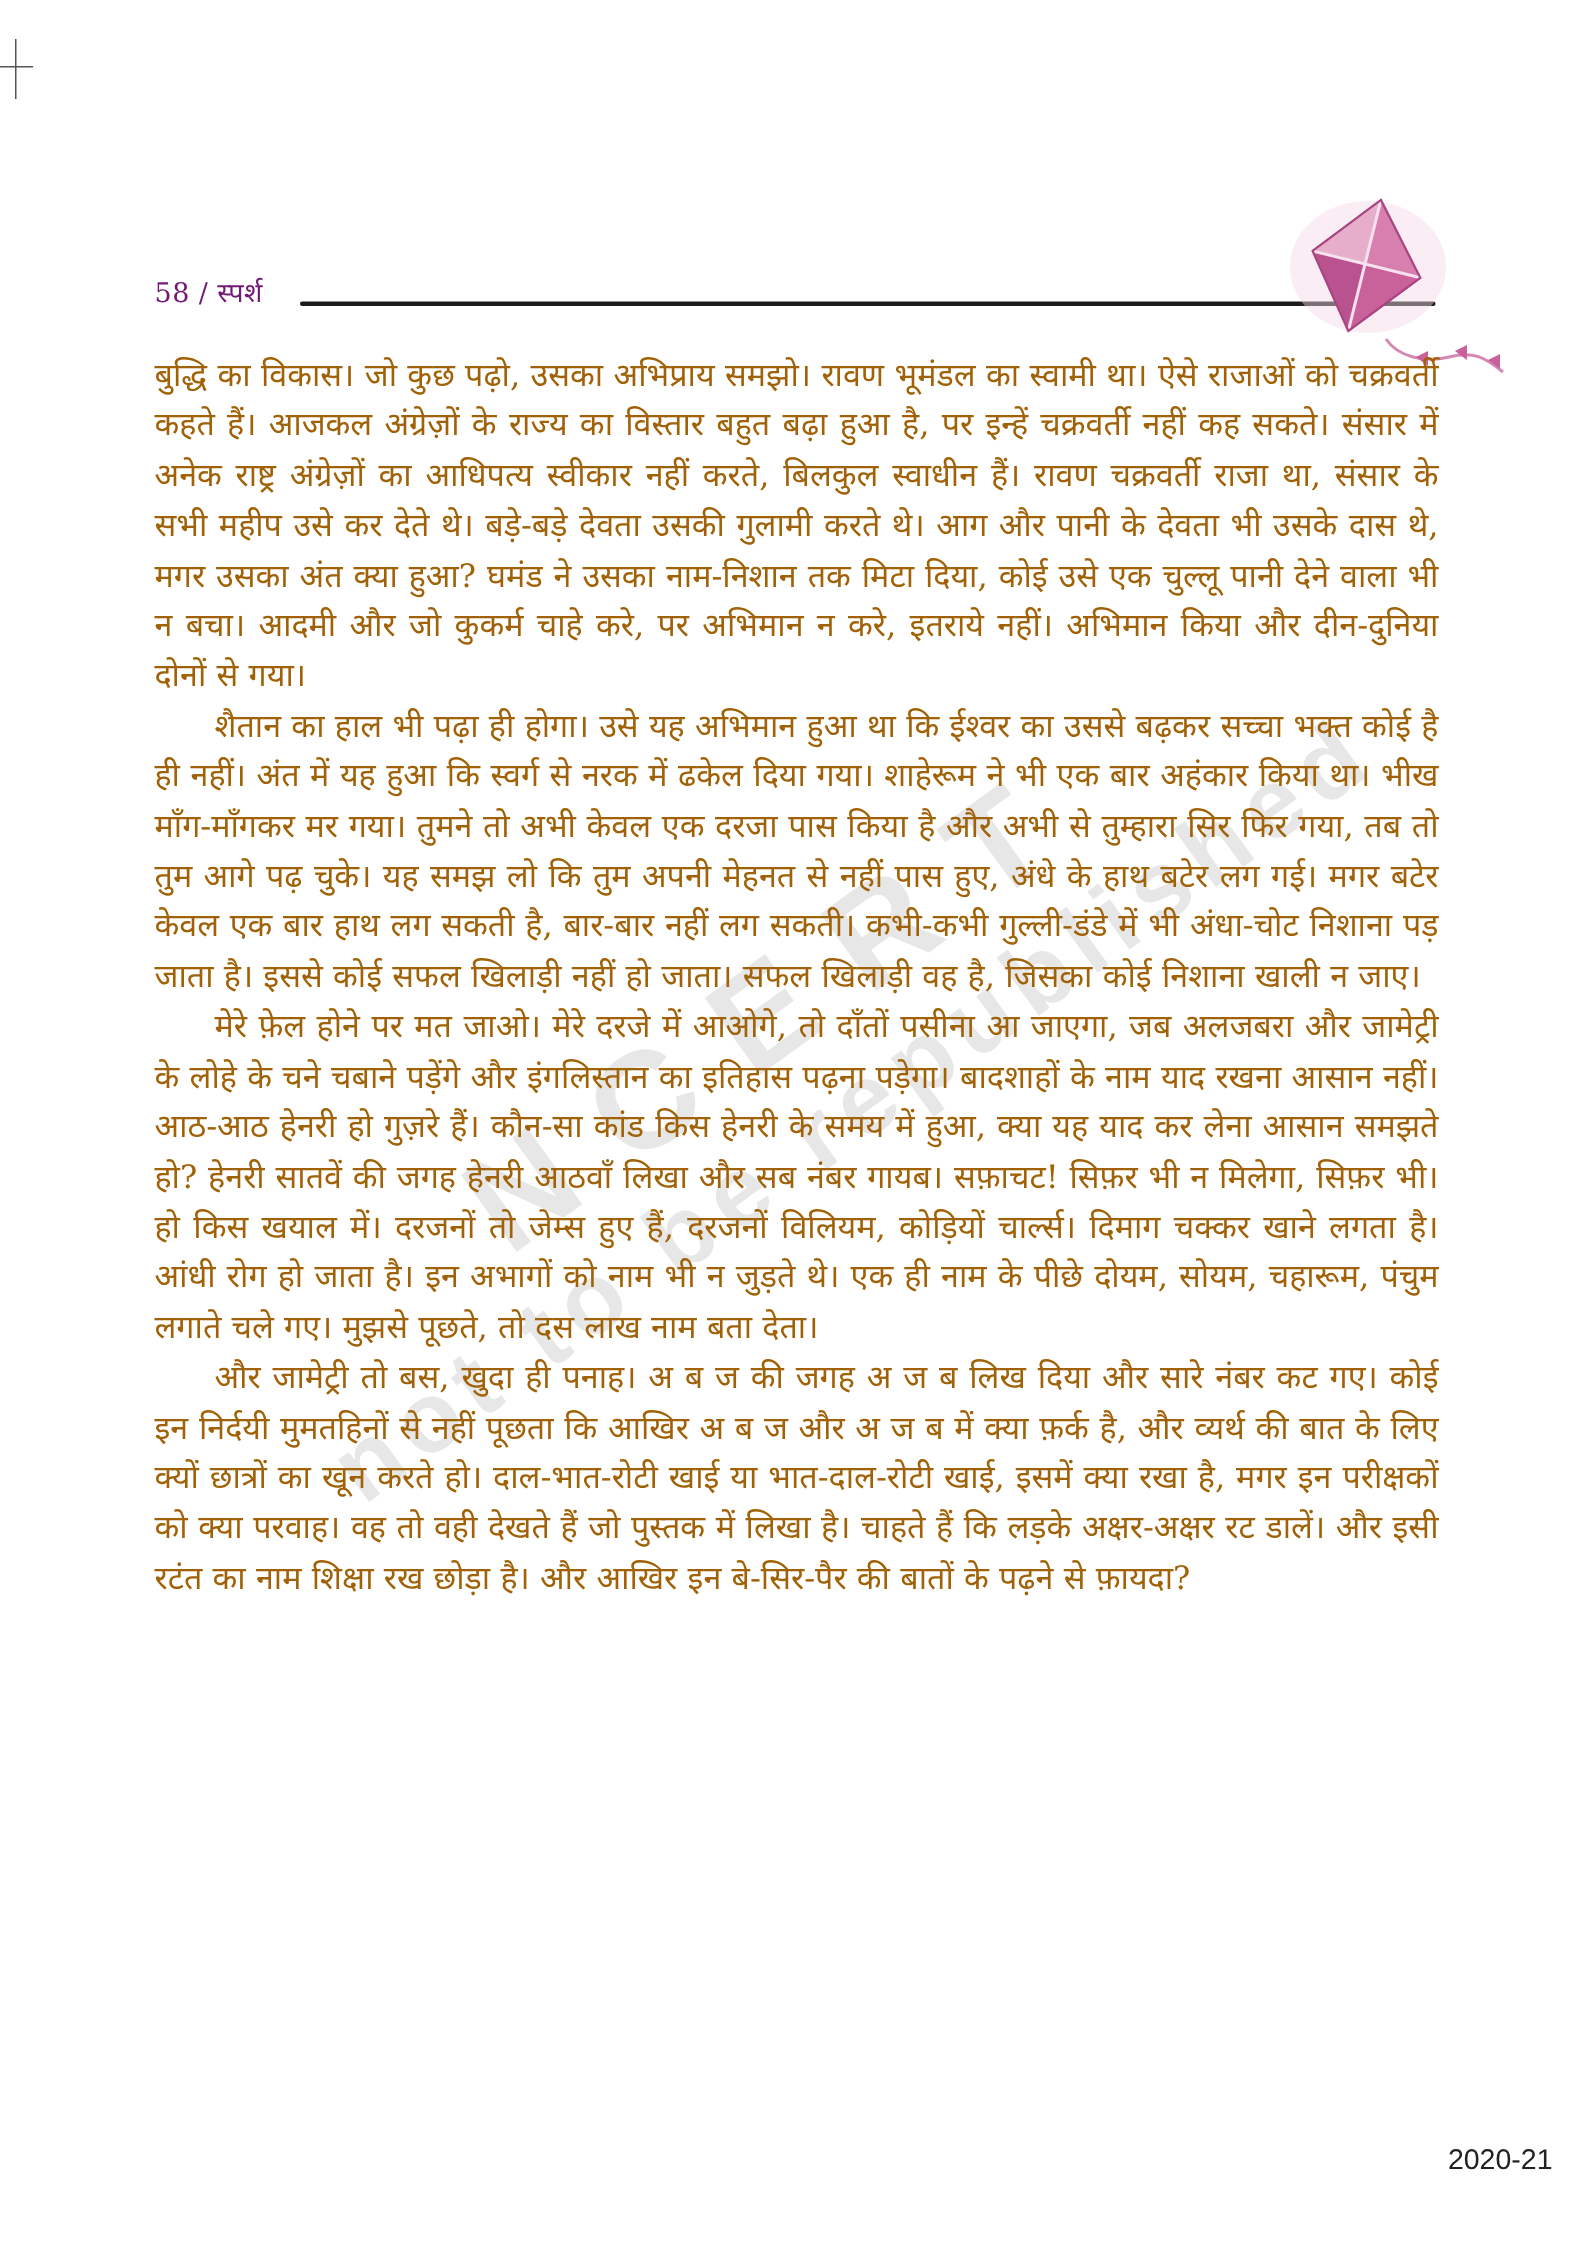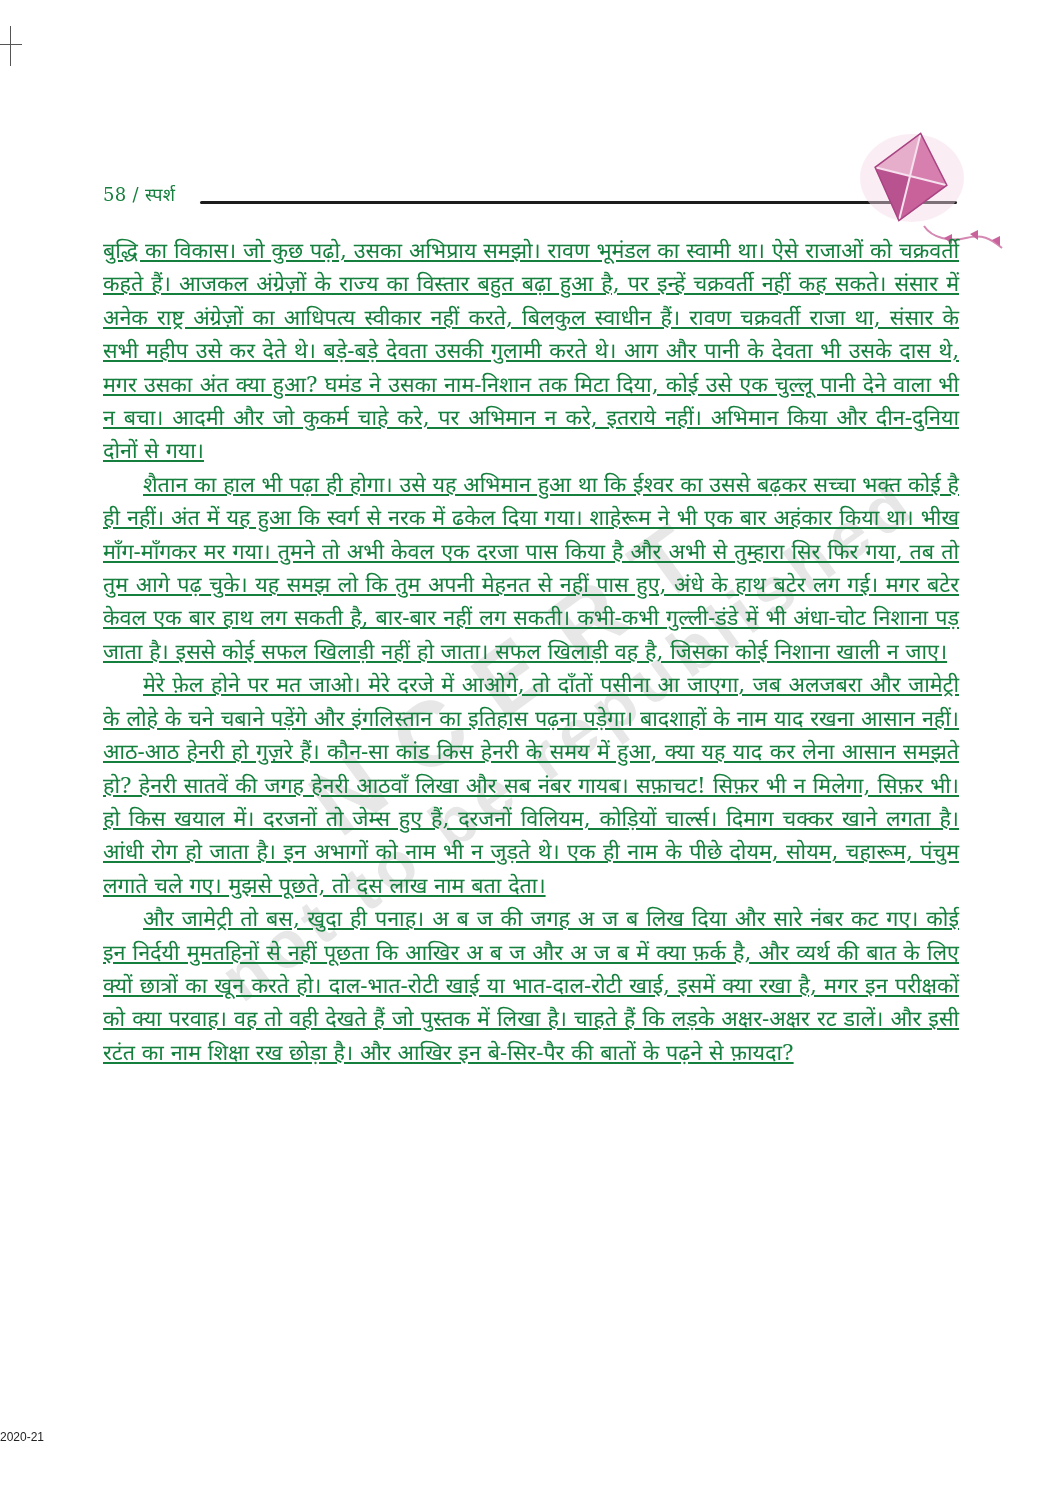--- a/index.html
+++ b/index.html
@@ -19,36 +19,35 @@
     position:absolute; left:10px; top:26px;
     width:1px; height:40px; background:#555;
   }
   .trim-h{
     position:absolute; left:0; top:44px;
     width:22px; height:1px; background:#555;
   }
   
   .header-label{
     position:absolute; left:103px; top:182px;
-    font-size:18px; color:#15803d; letter-spacing:.3px;
+    font-size:18px; color:#701a75; letter-spacing:.3px;
   }
   .header-rule{
     position:absolute; left:200px; top:201px;
     width:757px; height:2.5px; background:#1c1c1c; border-radius:2px;
   }
   .kite{
     position:absolute; left:852px; top:126px;
     width:170px; height:125px;
   }
   
   .content{
     position:absolute; left:103px; top:234px; width:856px;
-    font-size:21.5px; line-height:33.4px; color:#15803d;
+    font-size:21.5px; line-height:33.4px; color:#a16207;
     text-align:justify;
-    text-decoration:underline;
   }
   .content p{ margin:0; }
   .content p.indent{ text-indent:40px; }
   
   .watermark{
     position:absolute; left:40px; top:420px; width:1000px; height:560px;
     display:flex; flex-direction:column; align-items:center; justify-content:center;
     transform:rotate(-36deg);
     pointer-events:none; user-select:none;
     font-family:"Liberation Sans", sans-serif;
@@ -57,21 +56,21 @@
   .watermark .wm1{
     font-size:92px; font-weight:bold; letter-spacing:34px; line-height:1.05;
   }
   .watermark .wm2{
     font-size:66px; font-weight:bold; letter-spacing:8px; line-height:1.1;
     white-space:nowrap;
   }
   
   .footer{
     position:absolute; left:0; top:1430px; width:1035px;
-    text-align:left; font-size:12px; color:#222;
+    text-align:right; font-size:19px; color:#222;
     font-family:"Liberation Sans", sans-serif;
   }
 </style>
 </head>
 <body>
 
 <div class="page">
 
   <div class="trim-v"></div>
   <div class="trim-h"></div>

